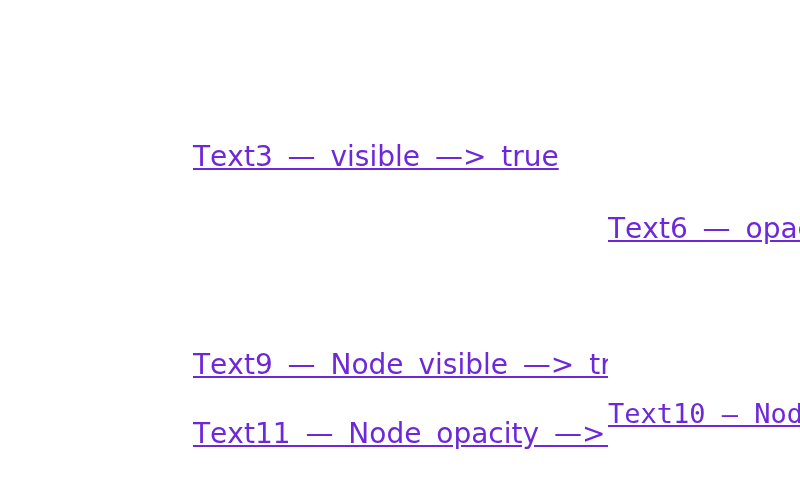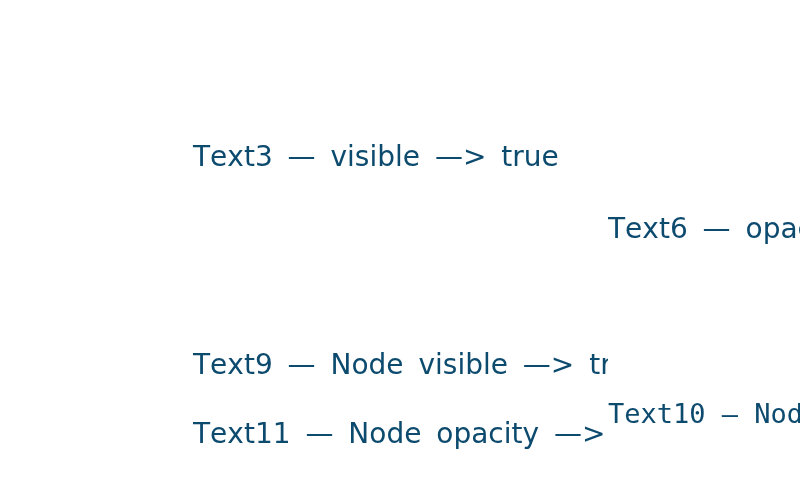--- a/index.html
+++ b/index.html
@@ -12,22 +12,23 @@
     width: 800px;
     height: 480px;
     background: #ffffff;
     overflow: hidden;
   }
   .t {
     position: absolute;
     height: 40px;
     line-height: 40px;
     white-space: pre;
-    color: #0c4a6e;
+    color: #6d28d9;
     font-kerning: none;
+    text-decoration: underline;
   }
   .sans {
     font-family: "DejaVu Sans", sans-serif;
     font-size: 28px;
     word-spacing: 6px;
   }
   .mono {
     font-family: "DejaVu Sans Mono", monospace;
     font-size: 27px;
     margin-top: 48px;

